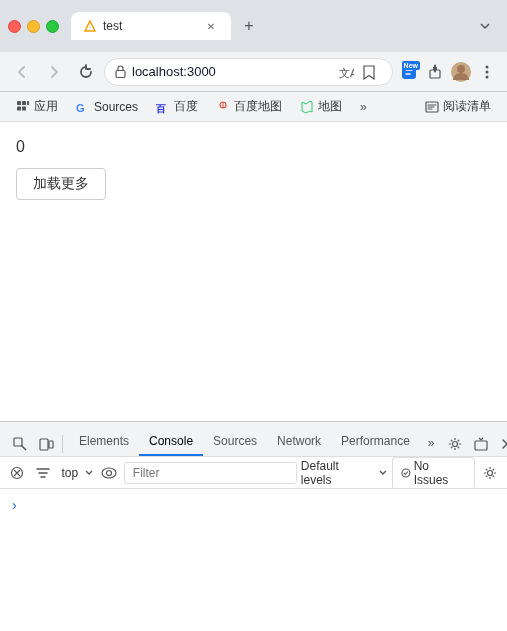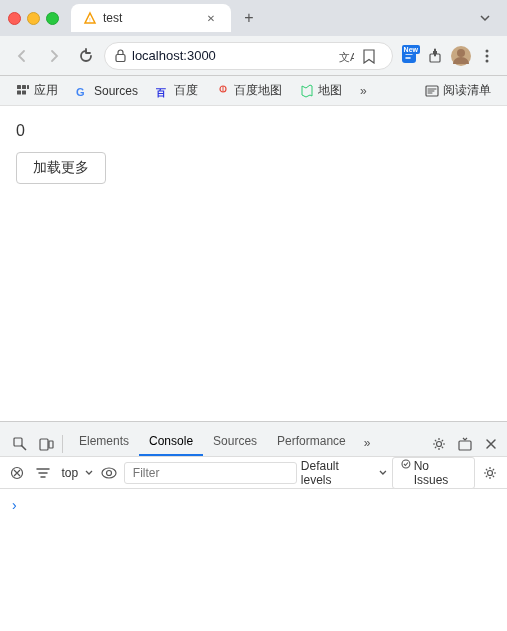--- a/index.html
+++ b/index.html
@@ -2,21 +2,21 @@
 <html><head>
   <meta charset="utf-8">
   <style>
     * { margin: 0; padding: 0; box-sizing: border-box; }
     body { font-family: -apple-system, BlinkMacSystemFont, 'Segoe UI', sans-serif; background: #f0f0f0; width: 507px; height: 631px; overflow: hidden; }
 
     
     .browser-window { width: 507px; height: 631px; display: flex; flex-direction: column; background: #dee1e6; }
 
     
-    .title-bar { background: #dee1e6; height: 36px; display: flex; align-items: center; padding: 0 8px; gap: 8px; }
+    .title-bar { background: #dee1e6; height: 52px; display: flex; align-items: center; padding: 0 8px; gap: 8px; }
     .traffic-lights { display: flex; gap: 6px; align-items: center; margin-right: 4px; }
     .traffic-light { width: 13px; height: 13px; border-radius: 50%; }
     .tl-red { background: #fe5f57; border: 1px solid #e0443e; }
     .tl-yellow { background: #febc2e; border: 1px solid #d4a12a; }
     .tl-green { background: #28c840; border: 1px solid #1faa35; }
 
     .tab-bar { display: flex; align-items: flex-end; flex: 1; }
     .tab { background: white; border-radius: 8px 8px 0 0; padding: 0 12px; height: 28px; display: flex; align-items: center; gap: 6px; font-size: 12px; color: #333; min-width: 160px; max-width: 220px; }
     .tab-icon { width: 14px; height: 14px; display: flex; align-items: center; justify-content: center; }
     .tab-title { flex: 1; font-size: 12px; }
@@ -59,21 +59,21 @@
     .dt-tab.active { color: #000000; border-bottom: 2px solid #1a73e8; }
     .dt-more { padding: 6px 8px; color: #555; cursor: pointer; font-size: 12px; }
     .dt-actions { display: flex; gap: 2px; align-items: center; margin-left: auto; }
     .dt-action-btn { width: 24px; height: 24px; display: flex; align-items: center; justify-content: center; color: #555; cursor: pointer; border-radius: 4px; font-size: 13px; }
 
     
     .console-toolbar { height: 32px; display: flex; align-items: center; padding: 0 6px; gap: 4px; border-bottom: 1px solid #ddd; background: white; }
     .console-btn { width: 22px; height: 22px; display: flex; align-items: center; justify-content: center; color: #555; cursor: pointer; border-radius: 3px; font-size: 12px; }
     .console-select { font-size: 12px; color: #333; padding: 1px 4px; border: none; background: transparent; cursor: pointer; }
     .console-filter { flex: 1; height: 22px; border: 1px solid #ddd; border-radius: 3px; padding: 0 8px; font-size: 12px; color: #333; background: white; }
-    .no-issues { background: white; border: 1px solid #ddd; border-radius: 3px; padding: 1px 8px; font-size: 12px; color: #333; display: flex; align-items: flex-start; gap: 3px; }
+    .no-issues { background: white; border: 1px solid #ddd; border-radius: 3px; padding: 1px 8px; font-size: 12px; color: #333; display: flex; align-items: center; gap: 3px; }
     .console-settings { width: 22px; height: 22px; display: flex; align-items: center; justify-content: center; color: #555; cursor: pointer; }
 
     
     .console-content { flex: 1; background: white; padding: 4px; position: relative; }
     .console-prompt { display: flex; align-items: center; padding: 4px 8px; color: #555; font-size: 13px; }
     .prompt-arrow { color: #1a73e8; margin-right: 6px; font-size: 14px; }
 
     
     svg { display: inline-block; vertical-align: middle; }
   </style>
@@ -244,20 +244,21 @@
                 <rect x="2" y="3" width="8" height="11" rx="1" stroke="#555" stroke-width="1.2" fill="none"></rect>
                 <rect x="11" y="5" width="4" height="7" rx="0.5" stroke="#555" stroke-width="1.2" fill="none"></rect>
               </svg>
           </div>
           <div class="dt-divider"></div>
         </div>
         <div class="dt-tabs">
           <div class="dt-tab">Elements</div>
           <div class="dt-tab active">Console</div>
           <div class="dt-tab">Sources</div>
+          <div class="dt-tab">Network</div>
           <div class="dt-tab">Performance</div>
           <div class="dt-more">»</div>
         </div>
         <div class="dt-actions">
           <div class="dt-action-btn">
             <svg width="14" height="14" viewBox="0 0 14 14">
                 <circle cx="7" cy="7" r="2.5" stroke="#555" stroke-width="1.2" fill="none"></circle>
                 <path d="M7 1v2M7 11v2M1 7h2M11 7h2M2.9 2.9l1.4 1.4M9.7 9.7l1.4 1.4M2.9 11.1l1.4-1.4M9.7 4.3l1.4-1.4" stroke="#555" stroke-width="1.2"></path>
               </svg>
           </div>

